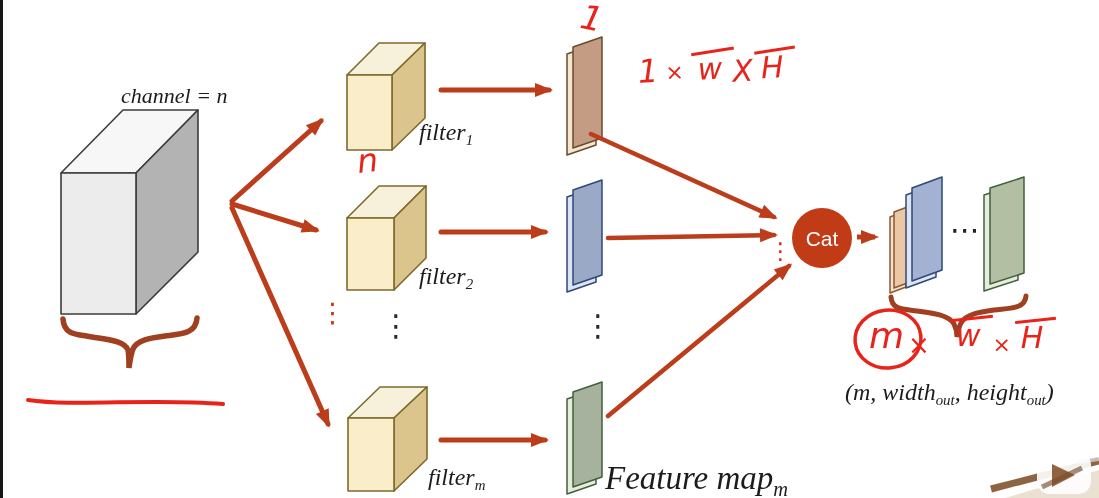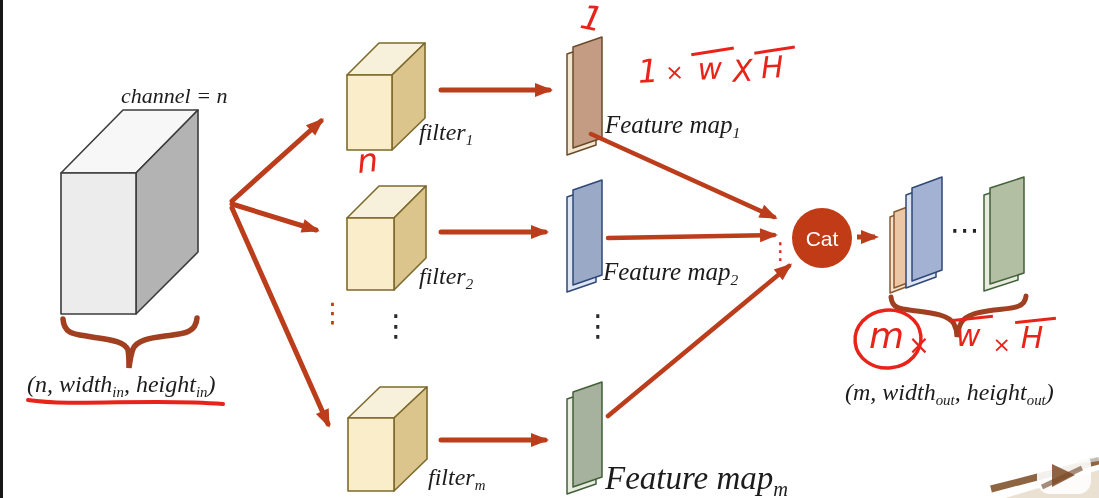--- a/index.html
+++ b/index.html
@@ -130,40 +130,31 @@
         <path d="M 1049 456 L 1041 442 M 1069 456 L 1077 442" stroke="#ffffff" stroke-width="6" stroke-linecap="round" fill="none"></path>
         <rect x="1037" y="452" width="54" height="42" rx="13" fill="#ffffff" opacity="0.9"></rect>
         <path d="M 1042 487 L 1082 468" stroke="#6a4020" stroke-width="5" opacity="0.6" fill="none"></path>
         <polygon points="1052,464 1052,487 1075,475" fill="#7d4a24" opacity="0.85"></polygon>
       </g>
     </g>
   </svg>
 
   <div class="lbl" style="left:80px;top:85px;font-size:22px;margin-left:41px;">channel = n</div>
 
-  <div class="lbl" style="left:27px;top:372px;font-size:24px;">
-    <span>(n, width</span><span class="sub">in</span><span>, height</span><span class="sub">in</span><span>)</span>
-  </div>
 
   <div class="lbl" style="left:419px;top:120px;font-size:24px;text-align:center;">
     <span>filter</span><span class="sub">1</span>
   </div>
   <div class="lbl" style="left:419px;top:264px;font-size:24px;">
     <span>filter</span><span class="sub">2</span>
   </div>
   <div class="lbl" style="left:428px;top:465px;font-size:24px;">
     <span>filter</span><span class="sub">m</span>
   </div>
 
-  <div class="lbl" style="left:605px;top:112px;font-size:25px;">
-    <span>Feature map</span><span class="sub">1</span>
-  </div>
-  <div class="lbl" style="left:603px;top:259px;font-size:25px;">
-    <span>Feature map</span><span class="sub">2</span>
-  </div>
   <div class="lbl" style="left:605px;top:462px;font-size:33px;">
     <span>Feature map</span><span class="sub">m</span>
   </div>
 
   <div class="lbl" style="left:845px;top:380px;font-size:24px;">
     <span>(m, width</span><span class="sub">out</span><span>, height</span><span class="sub">out</span><span>)</span>
   </div>
 
   <div class="dots" style="left:319px;top:301px;font-size:27px;color:#c03b16;">⋮</div>
   <div class="dots" style="left:381px;top:312px;font-size:30px;color:#2a2a2a;">⋮</div>

